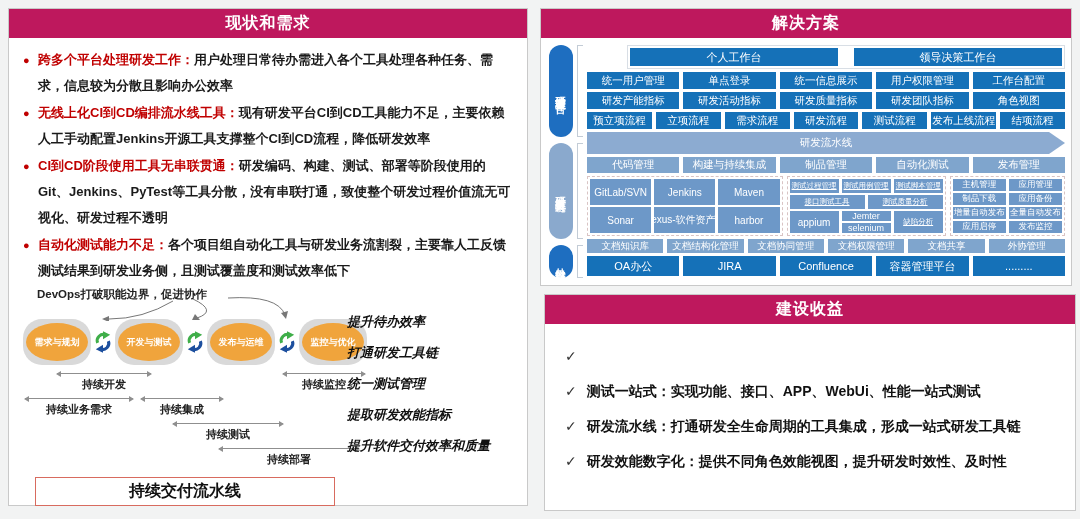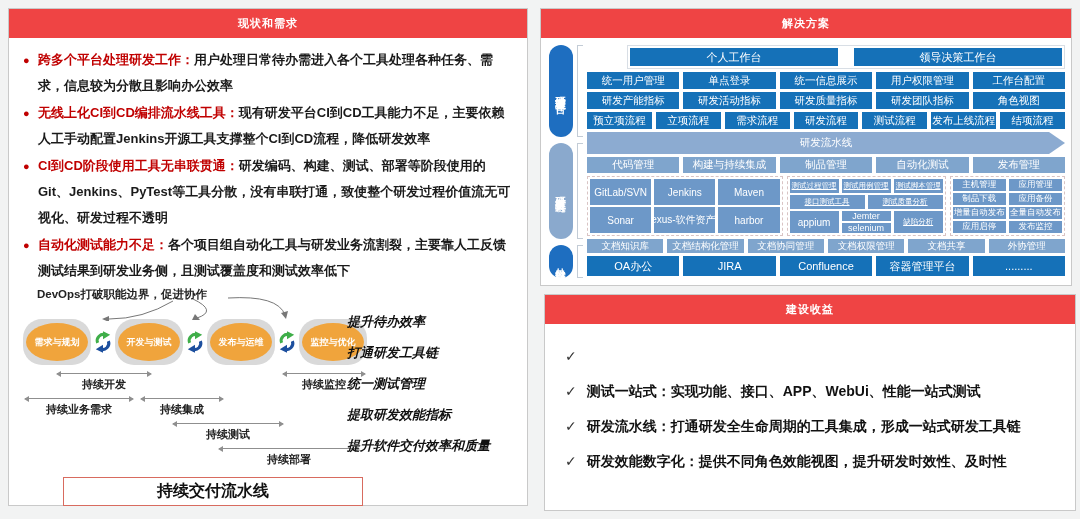--- a/index.html
+++ b/index.html
@@ -1,21 +1,21 @@
 <!DOCTYPE html>
 <html><head>
 <meta charset="utf-8">
 <style>
   html,body{margin:0;padding:0;background:#f2f3f3;font-family:"Liberation Sans","DejaVu Sans",sans-serif;}
   #stage{position:relative;width:1080px;height:519px;overflow:hidden;background:#f2f3f3;}
   .panel{position:absolute;background:#fff;border:1px solid #c9c9c9;box-sizing:border-box;}
   #panel-left{left:8px;top:8px;width:520px;height:498px;}
   #panel-solution{left:540px;top:8px;width:532px;height:278px;}
   #panel-benefits{left:544px;top:294px;width:532px;height:217px;}
-  .hdr{height:29px;background:#ef4444;color:#fff;font-size:11px;font-weight:700;
+  .hdr{height:29px;background:#be185d;color:#fff;font-size:16px;font-weight:700;
        display:flex;align-items:center;justify-content:center;letter-spacing:1px;}
   
   .bullets{padding:9px 12px 0 14px;}
   .bullet{position:relative;padding-left:15px;font-size:13px;line-height:26px;margin-bottom:1px;}
   .bullet .dot{position:absolute;left:0;top:0;color:#c00000;font-size:11px;}
   .bullet .bhead{color:#c00000;font-weight:700;}
   .bullet .bbody{color:#1a1a1a;font-weight:600;}
   .left-bottom{position:relative;height:228px;}
   .devops{position:absolute;left:14px;top:0;width:346px;height:228px;}
   .devops-caption{position:absolute;left:14px;top:2px;font-size:11.5px;font-weight:700;color:#222;}
@@ -25,21 +25,21 @@
   .stage .ell{width:62px;height:38px;background:#f0a43c;border-radius:50%;display:flex;align-items:center;justify-content:center;
               color:#fff;font-size:9px;font-weight:700;white-space:nowrap;overflow:hidden;}
   .sync{width:18px;height:22px;flex:0 0 auto;}
   .fl{position:absolute;}
   .ln{height:0;border-top:1.2px solid #8f8f8f;position:relative;}
   .ln::before,.ln::after{content:'';position:absolute;top:-3.5px;width:0;height:0;border:3px solid transparent;}
   .ln::before{left:-1px;border-right:5px solid #8f8f8f;border-left:0;}
   .ln::after{right:-1px;border-left:5px solid #8f8f8f;border-right:0;}
   .fl .lbl{font-size:11px;font-weight:700;color:#222;text-align:center;margin-top:3px;white-space:nowrap;}
   .pipeline-box{position:absolute;left:12px;top:192px;width:298px;height:27px;border:1px solid #d86b5f;background:#fff;
-                display:flex;align-items:center;justify-content:center;font-size:16px;font-weight:700;color:#111;margin-left:28px;}
+                display:flex;align-items:center;justify-content:center;font-size:16px;font-weight:700;color:#111;}
   .outcomes{position:absolute;left:338px;top:28px;display:flex;flex-direction:column;gap:13px;font-style:italic;}
   .outcome{font-size:13px;font-weight:700;color:#111;white-space:nowrap;}
   
   .sol-body{display:flex;padding:7px 6px 4px 8px;gap:4px;height:237px;}
   .pill-col{display:flex;flex-direction:column;width:24px;flex:0 0 auto;gap:6px;}
   .pill{writing-mode:vertical-rl;text-orientation:upright;color:#fff;font-size:10.5px;font-weight:700;
         border-radius:12px;display:flex;align-items:center;justify-content:center;letter-spacing:1px;line-height:22px;}
   .pill-dark{background:#1e6ec0;}
   .pill-mid{background:#8aa9cd;}
   .p1{height:92px;} .p2{height:96px;} .p3{height:33px;}

